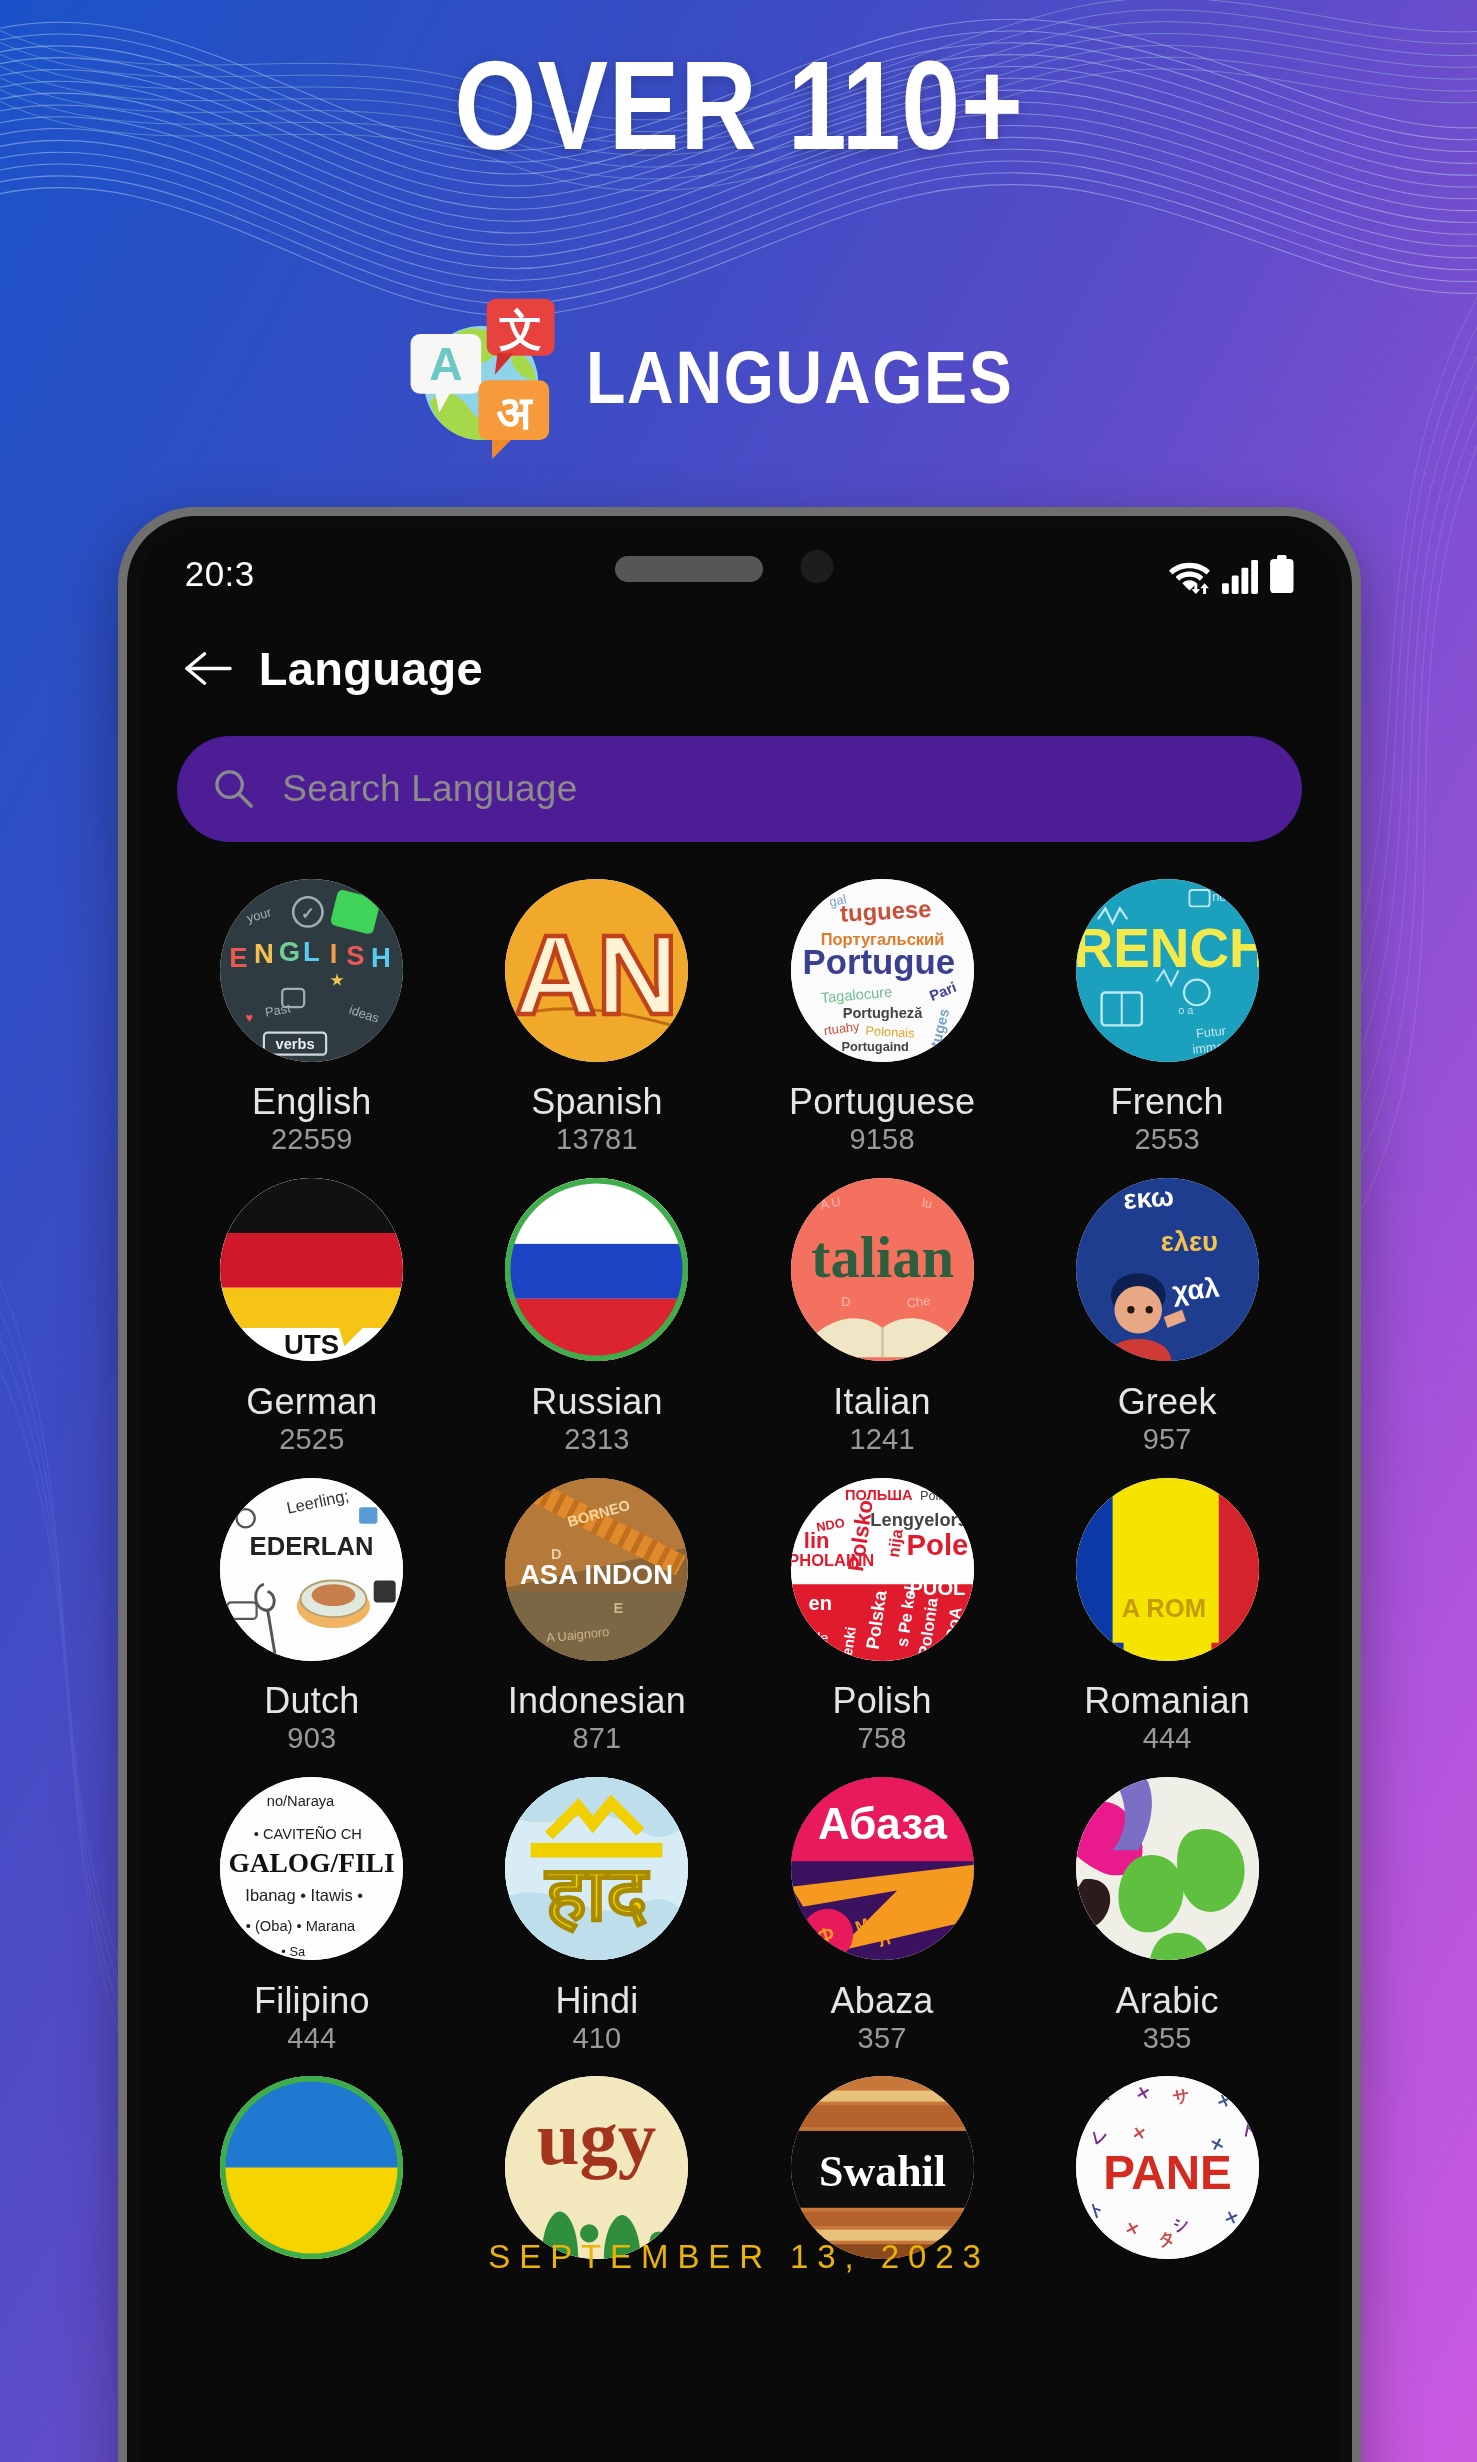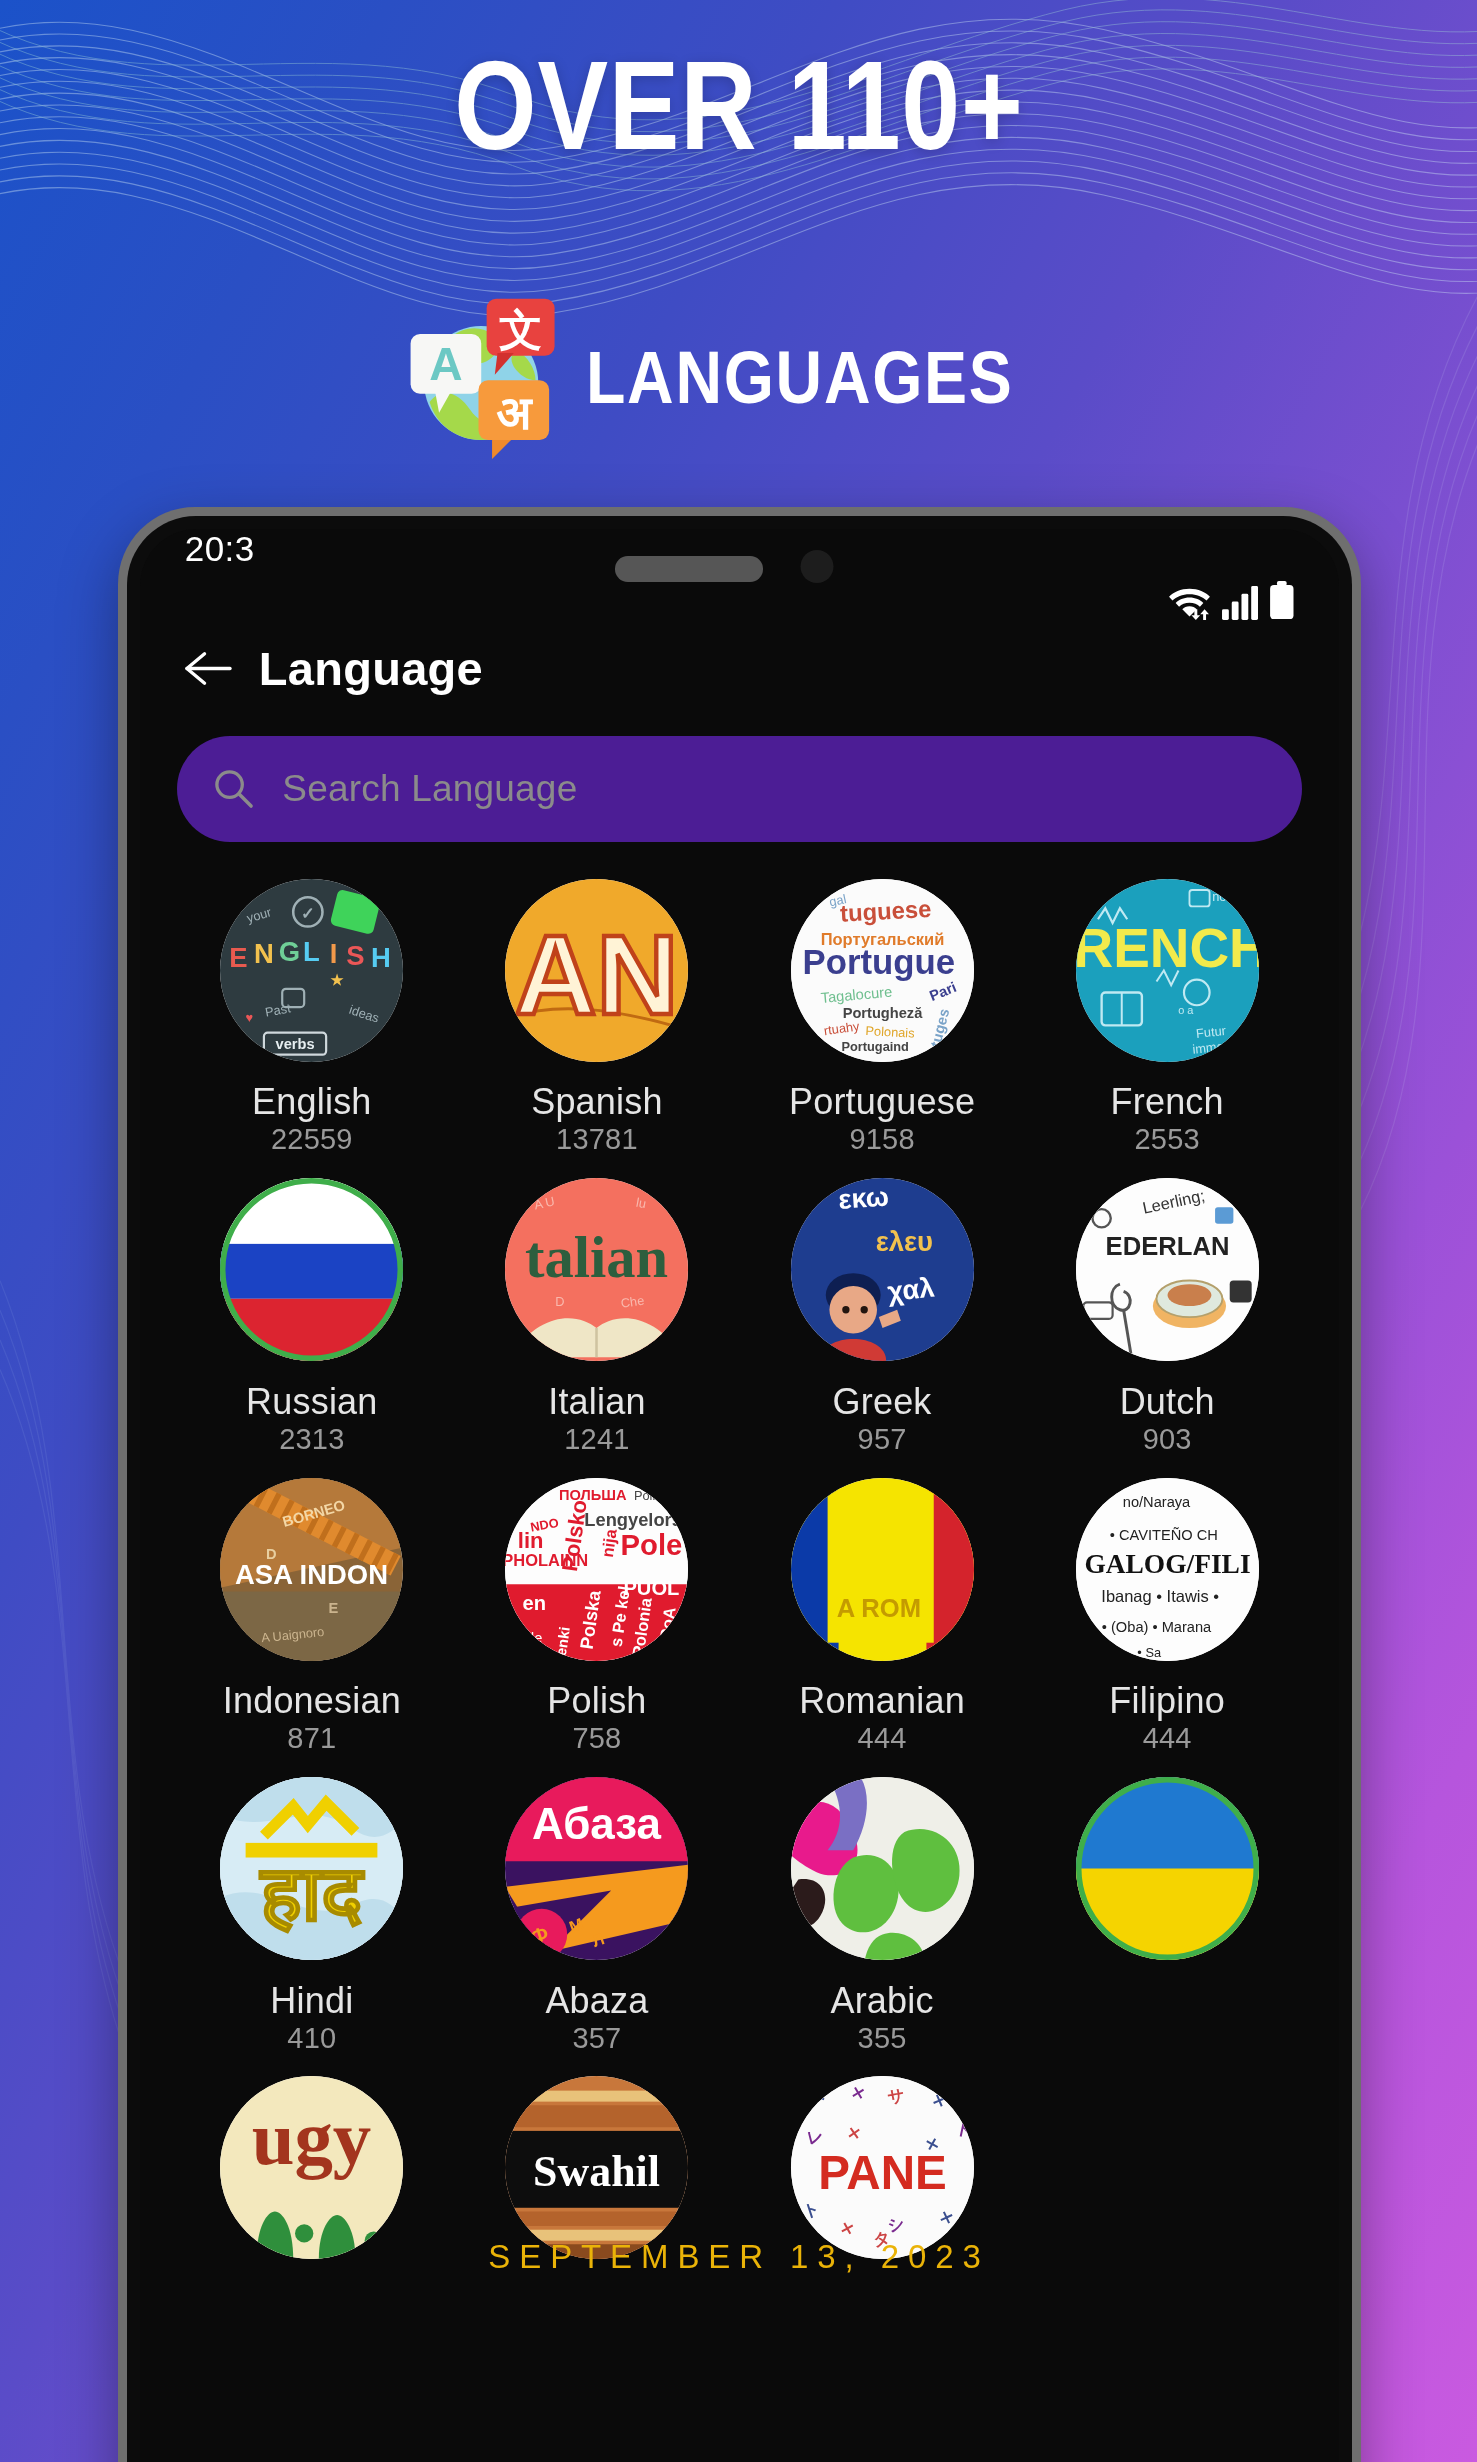--- a/index.html
+++ b/index.html
@@ -95,21 +95,21 @@
   .btn-side {
     position:absolute; background:#3a3a3a; border-radius:5.9px;
   }
   .btn-l1 { left:97px; top:719px; width:16.7px; height:99px; }
   .btn-l2 { left:97px; top:891px; width:16.7px; height:143px; }
   .btn-l3 { left:97px; top:1089px; width:16.7px; height:143px; }
 
   
   .statusbar {
     position:relative; height:91px;
-    display:flex; 
+    display:flex; align-items:center;
     padding:0 45px;
     color:#fff;
     gap:10px;
   }
   .status-time {
     font-size:35px; font-weight:500; letter-spacing:0.5px;
     width:118px; overflow:hidden; white-space:nowrap;
   }
   .notch-pill {
     position:absolute; left:50%; top:27.6px; transform:translateX(-50%) translateX(-51px);
@@ -399,20 +399,33 @@
                 <path d="M44,56 l4,-6 4,8 4,-8" fill="none" stroke="#bfe9f2" stroke-width="1.1"></path>
               </svg>
             </div>
             <div class="lang-name">French</div>
             <div class="lang-count">2553</div>
           </div>
           <div class="lang-cell">
             <div class="lang-thumb">
               <svg viewBox="0 0 100 100" preserveAspectRatio="xMidYMid slice">
                 <rect width="100" height="100" fill="#fff"></rect>
+                <path d="M0,0 h100 v30 h-100 z" fill="#111"></path>
+                <path d="M0,30 h100 v30 h-100 z" fill="#d1172a"></path>
+                <path d="M0,60 h100 v22 l-22,0 l-10,10 l-3,-10 l-65,0 z" fill="#f5c414"></path>
+                <text x="50" y="96" font-size="15" fill="#111" font-family="'Liberation Sans',sans-serif" font-weight="bold" text-anchor="middle">UTS</text>
+              </svg>
+            </div>
+            <div class="lang-name">German</div>
+            <div class="lang-count">2525</div>
+          </div>
+          <div class="lang-cell">
+            <div class="lang-thumb">
+              <svg viewBox="0 0 100 100" preserveAspectRatio="xMidYMid slice">
+                <rect width="100" height="100" fill="#fff"></rect>
                 <rect y="36" width="100" height="30" fill="#1b43c4"></rect>
                 <rect y="66" width="100" height="34" fill="#dc2430"></rect>
                 <circle cx="50" cy="50" r="49" fill="none" stroke="#3fae4a" stroke-width="4"></circle>
               </svg>
             </div>
             <div class="lang-name">Russian</div>
             <div class="lang-count">2313</div>
           </div>
           <div class="lang-cell">
             <div class="lang-thumb">

